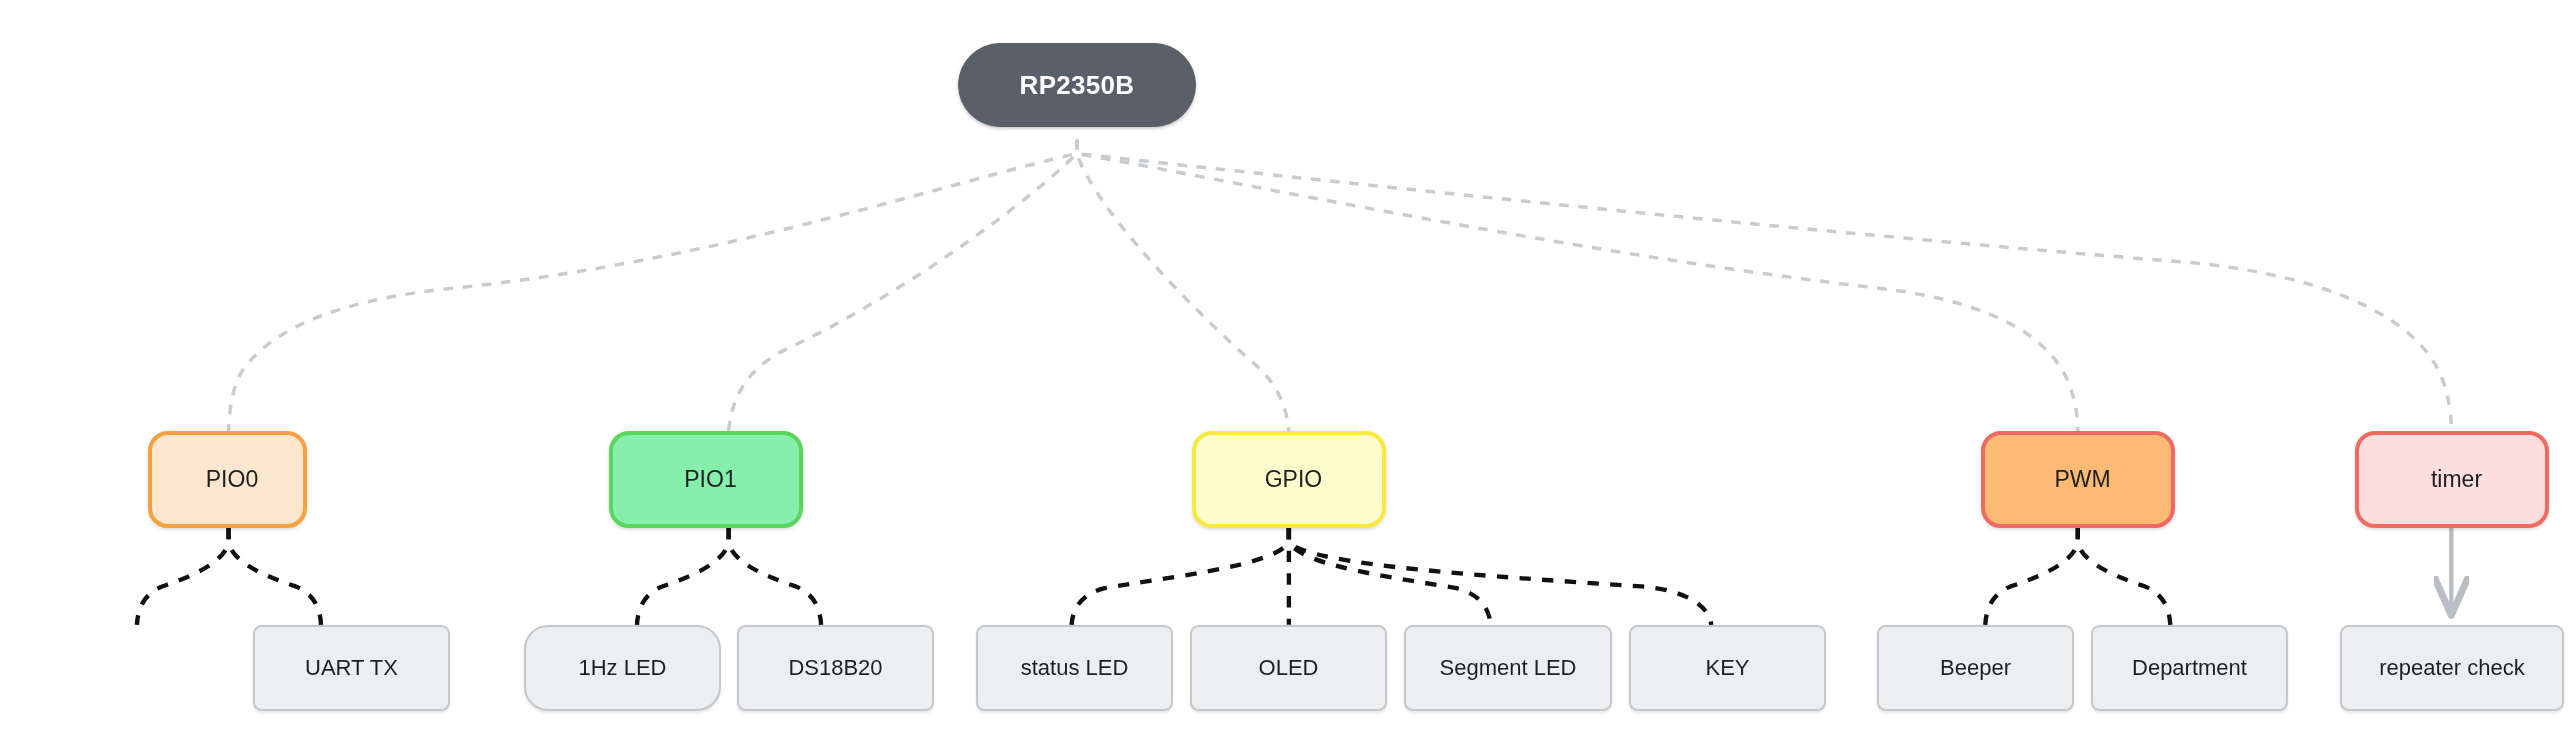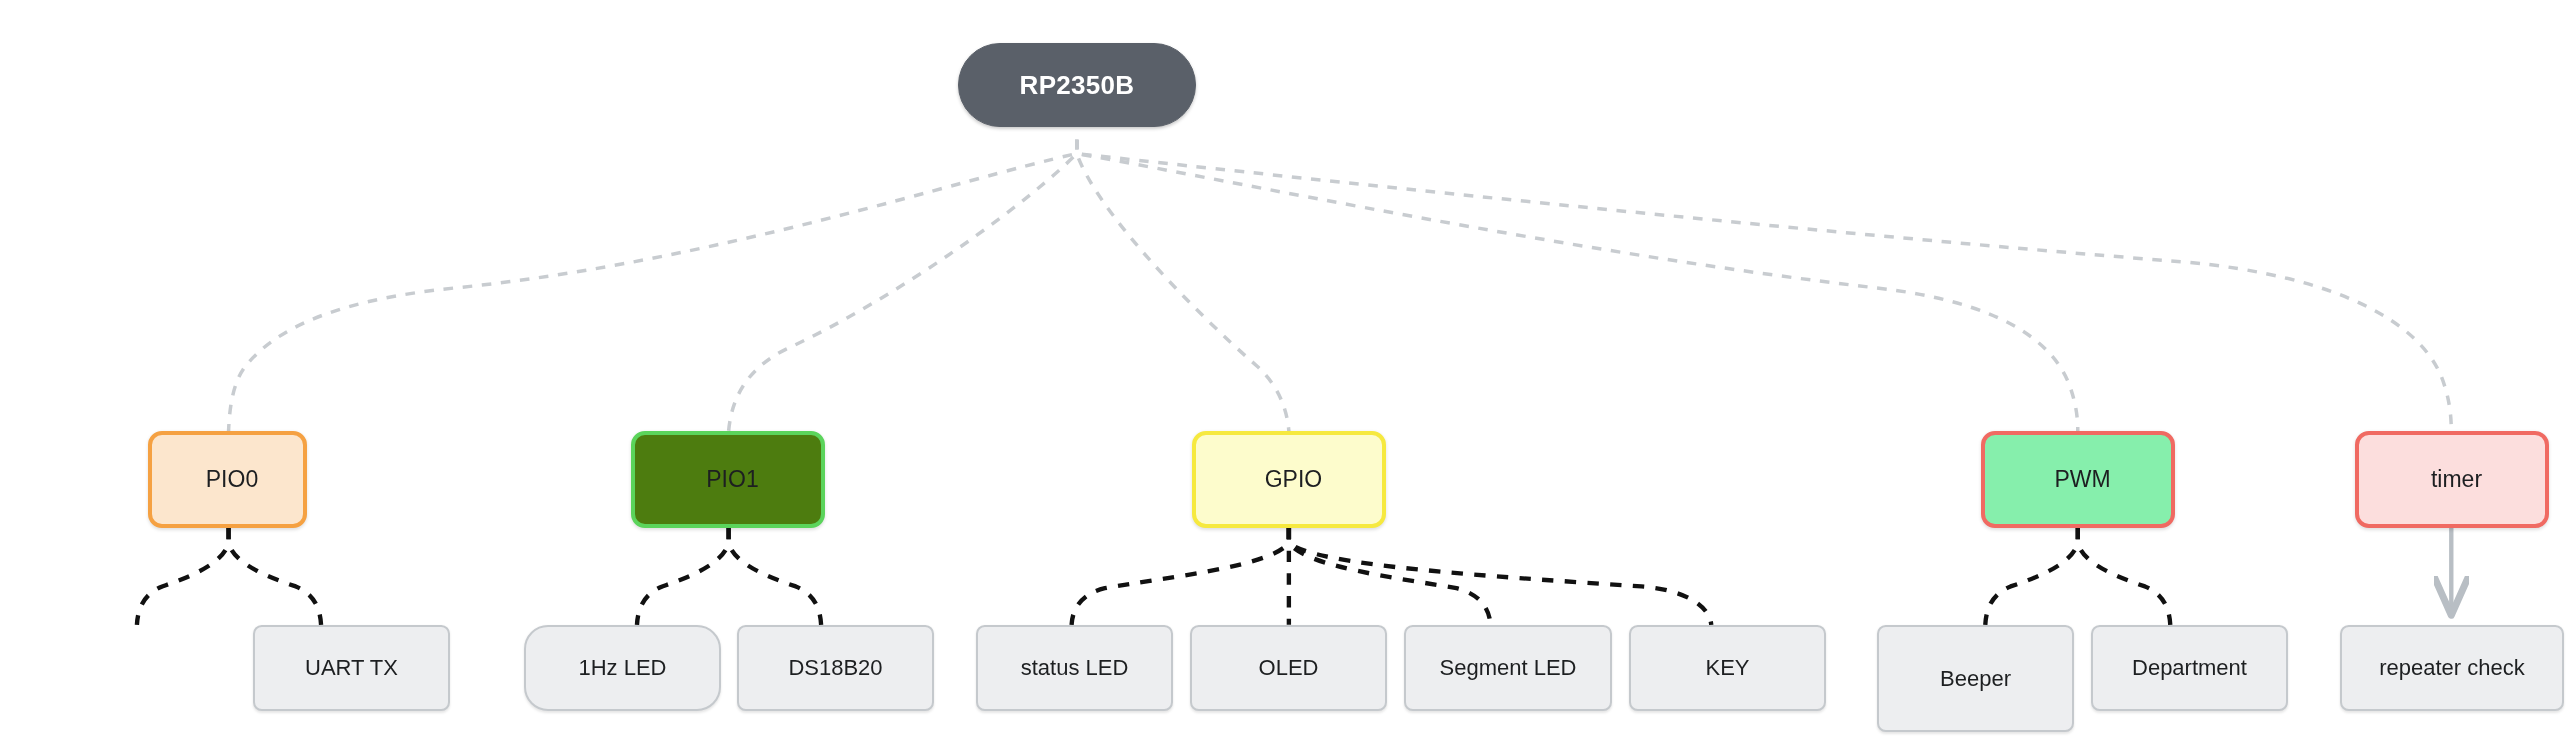--- a/index.html
+++ b/index.html
@@ -43,21 +43,21 @@
     border-radius: 44px;
     color: #ffffff;
     font-size: 26px;
     font-weight: bold;
     letter-spacing: 0.3px;
     box-shadow: 0 1.7px 3.5px rgba(0,0,0,0.22);
   }
 
   
   .node-cat {
-    border-radius: 14px;
+    border-radius: 20px;
     border-width: 4.4px;
     border-style: solid;
     color: #1d1f21;
     font-size: 23px;
     font-weight: normal;
     box-shadow: 0 1.7px 3.5px rgba(0,0,0,0.13);
     padding-left: 9px;
   }
 
   
@@ -119,29 +119,29 @@
   </svg>
 
   <div class="node node-root" style="left:958px; top:43px; width:238px; height:84px;">
     <span>RP2350B</span>
   </div>
 
   <div class="node node-cat" style="left:148px; top:431px; width:159px; height:97px; background:#fce6cd; border-color:#f5a142;">
     <span>PIO0</span>
   </div>
 
-  <div class="node node-cat" style="left:631px; top:431px; width:194px; height:97px; background:#4d7c0f; border-color:#5bd45b;">
+  <div class="node node-cat" style="left:609px; top:431px; width:194px; height:97px; background:#86efac; border-color:#5bd45b;">
     <span>PIO1</span>
   </div>
 
   <div class="node node-cat" style="left:1192px; top:431px; width:194px; height:97px; background:#fdfccc; border-color:#f6e93f;">
     <span>GPIO</span>
   </div>
 
-  <div class="node node-cat" style="left:1981px; top:431px; width:194px; height:97px; background:#86efac; border-color:#f06a62;">
+  <div class="node node-cat" style="left:1981px; top:431px; width:194px; height:97px; background:#fdba74; border-color:#f06a62;">
     <span>PWM</span>
   </div>
 
   <div class="node node-cat" style="left:2355px; top:431px; width:194px; height:97px; background:#fcdedd; border-color:#f06a62;">
     <span>timer</span>
   </div>
 
 
   <div class="node node-leaf" style="left:253px; top:625px; width:197px; height:86px;">
     <span>UART TX</span>
@@ -164,21 +164,21 @@
   </div>
 
   <div class="node node-leaf" style="left:1404px; top:625px; width:208px; height:86px;">
     <span>Segment LED</span>
   </div>
 
   <div class="node node-leaf" style="left:1629px; top:625px; width:197px; height:86px;">
     <span>KEY</span>
   </div>
 
-  <div class="node node-leaf" style="left:1877px; top:625px; width:197px; height:107px;">
+  <div class="node node-leaf" style="left:1877px; top:625px; width:197px; height:86px;">
     <span>Beeper</span>
   </div>
 
   <div class="node node-leaf" style="left:2091px; top:625px; width:197px; height:86px;">
     <span>Department</span>
   </div>
 
   <div class="node node-leaf" style="left:2340px; top:625px; width:224px; height:86px;">
     <span>repeater check</span>
   </div>

